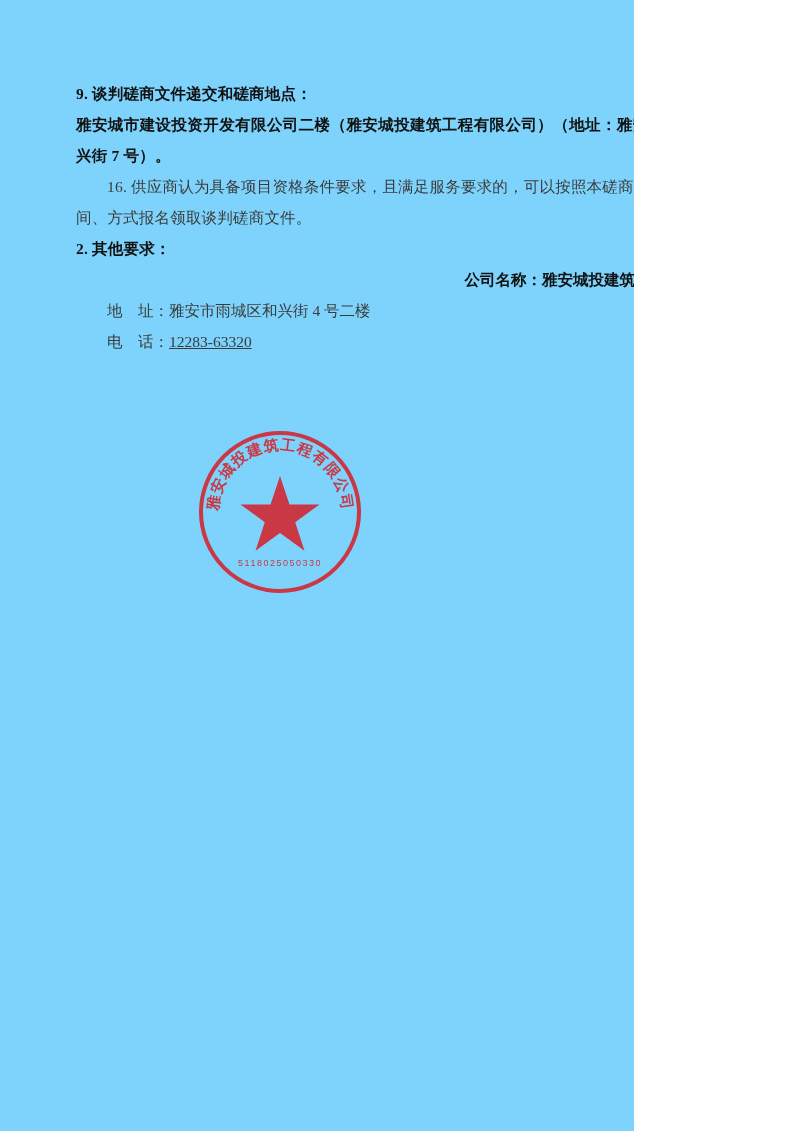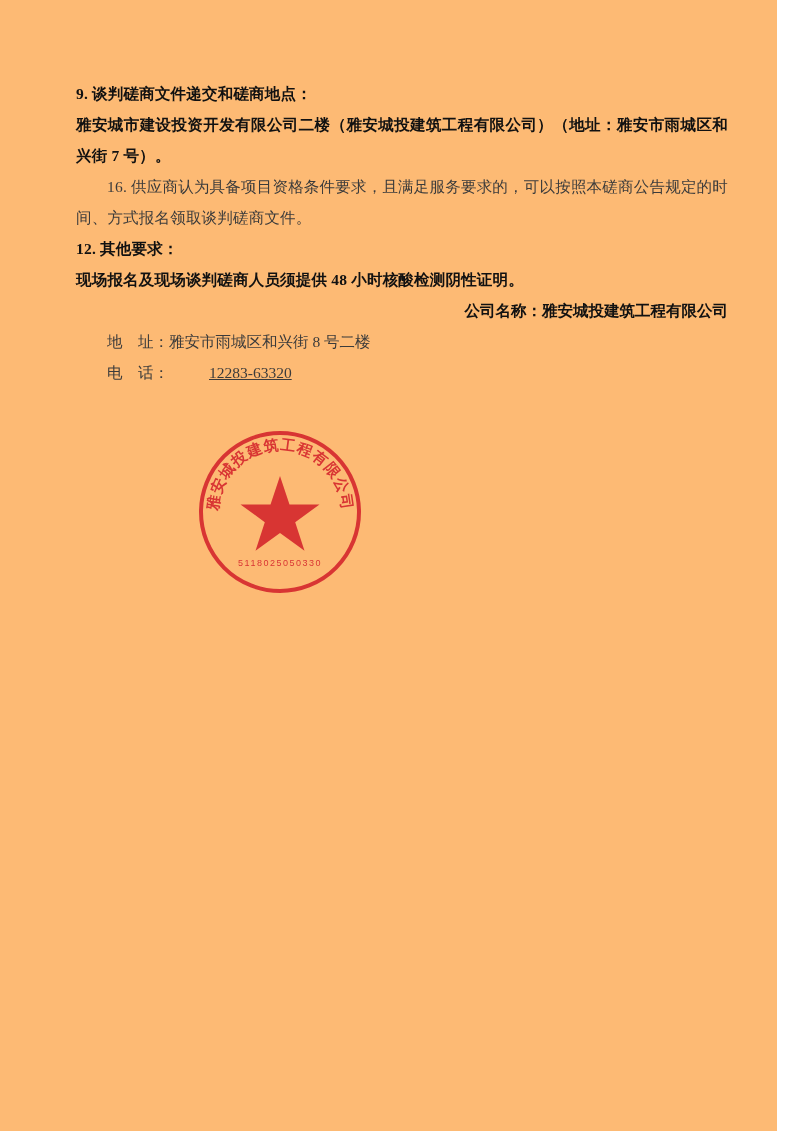--- a/index.html
+++ b/index.html
@@ -6,23 +6,23 @@
     margin: 0;
     padding: 0;
     background: #ffffff;
   }
   body {
     font-family: "Liberation Serif", "DejaVu Serif", serif;
     color: #111111;
   }
   .page {
     position: relative;
-    width: 777px;
+    width: 634px;
     height: 1131px;
-    background: #fdba74;
+    background: #7dd3fc;
     overflow: hidden;
     box-sizing: border-box;
   }
   .content {
     position: absolute;
     left: 76px;
     top: 78px;
     width: 652px;
   }
   .para {
@@ -51,21 +51,20 @@
     text-indent: 2em;
     color: #3b3b3b;
   }
   .contact-line.bold {
     color: #111111;
     font-weight: bold;
     text-align: right;
   }
   .underline {
     text-decoration: underline;
-    margin-left: 40px;
   }
   
   .stamp {
     position: absolute;
     left: 196px;
     top: 428px;
     width: 168px;
     height: 168px;
     pointer-events: none;
     opacity: 0.88;
@@ -94,31 +93,30 @@
 
   <div class="content">
 
     <p class="para bold">9. 谈判磋商文件递交和磋商地点：</p>
 
     <p class="para bold">雅安城市建设投资开发有限公司二楼（雅安城投建筑工程有限公司）（地址：雅安市雨城区和兴街 7 号）。</p>
 
     <p class="para indent light">16. 供应商认为具备项目资格条件要求，且满足服务要求的，可以按照本磋商公告规定的时间、方式报名领取谈判磋商文件。</p>
 
 
-    <p class="para bold">12. 其他要求：</p>
+    <p class="para bold">2. 其他要求：</p>
 
-    <p class="para bold">现场报名及现场谈判磋商人员须提供 48 小时核酸检测阴性证明。</p>
 
 
     <div class="contact-block">
       <div class="contact-line bold">
         <span>公司名称：</span><span>雅安城投建筑工程有限公司</span>
       </div>
       <div class="contact-line">
-        <span>地　址：</span><span>雅安市雨城区和兴街 8 号二楼</span>
+        <span>地　址：</span><span>雅安市雨城区和兴街 4 号二楼</span>
       </div>
       <div class="contact-line">
         <span>电　话：</span><span class="underline">12283-63320</span>
       </div>
     </div>
 
   </div>
 
   <div class="stamp">
     <svg width="168" height="168" viewBox="0 0 168 168" xmlns="http://www.w3.org/2000/svg">

